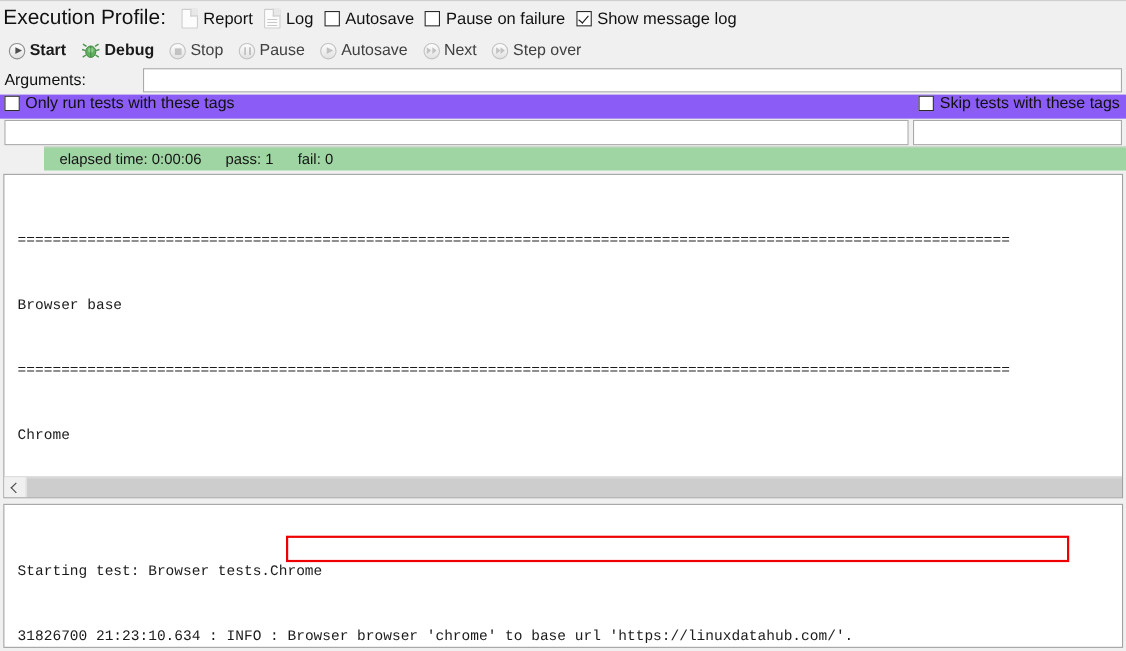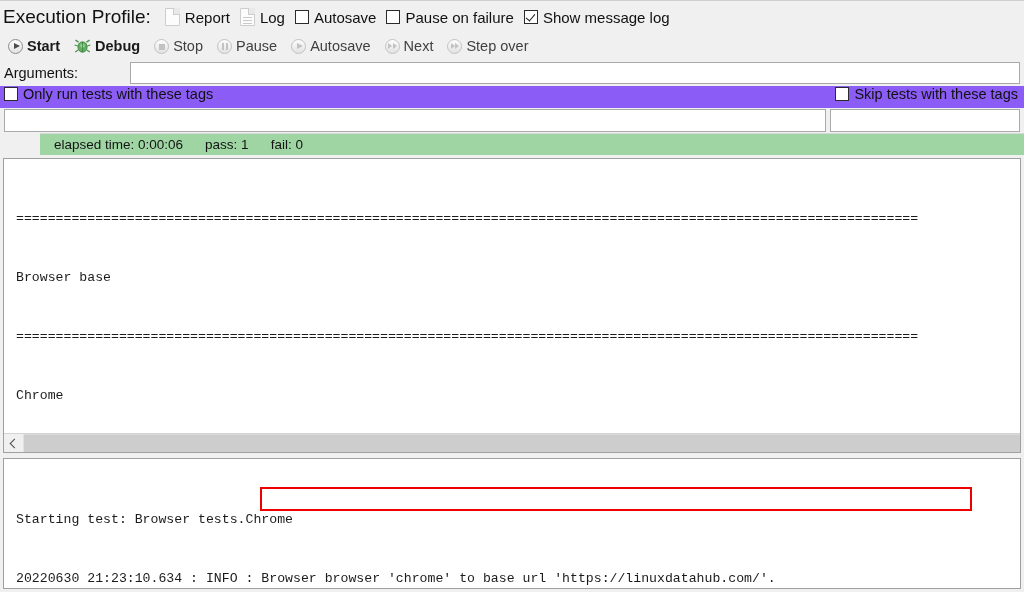--- a/index.html
+++ b/index.html
@@ -478,19 +478,19 @@
 
     <div class="hscroll">
       <div class="arrow-left"></div>
       <div class="thumb"></div>
     </div>
   </div>
 
   <div class="msglog-wrap">
     <div class="msglog">
       <div class="line">Starting test: Browser tests.Chrome</div>
-      <div class="line"><span>20220630 21:23:10.634 : </span><span>INFO : Browser browser 'chrome' to base url 'https://linuxdatahub.com/'.</span></div>
+      <div class="line"><span>31826700 21:23:10.634 : </span><span>INFO : Browser browser 'chrome' to base url 'https://linuxdatahub.com/'.</span></div>
       
     </div>
     <div class="hl-box" style="left:256px; top:28px; width:712px; height:24px;"></div>
   </div>
 
 </div>
 
 </body></html>

